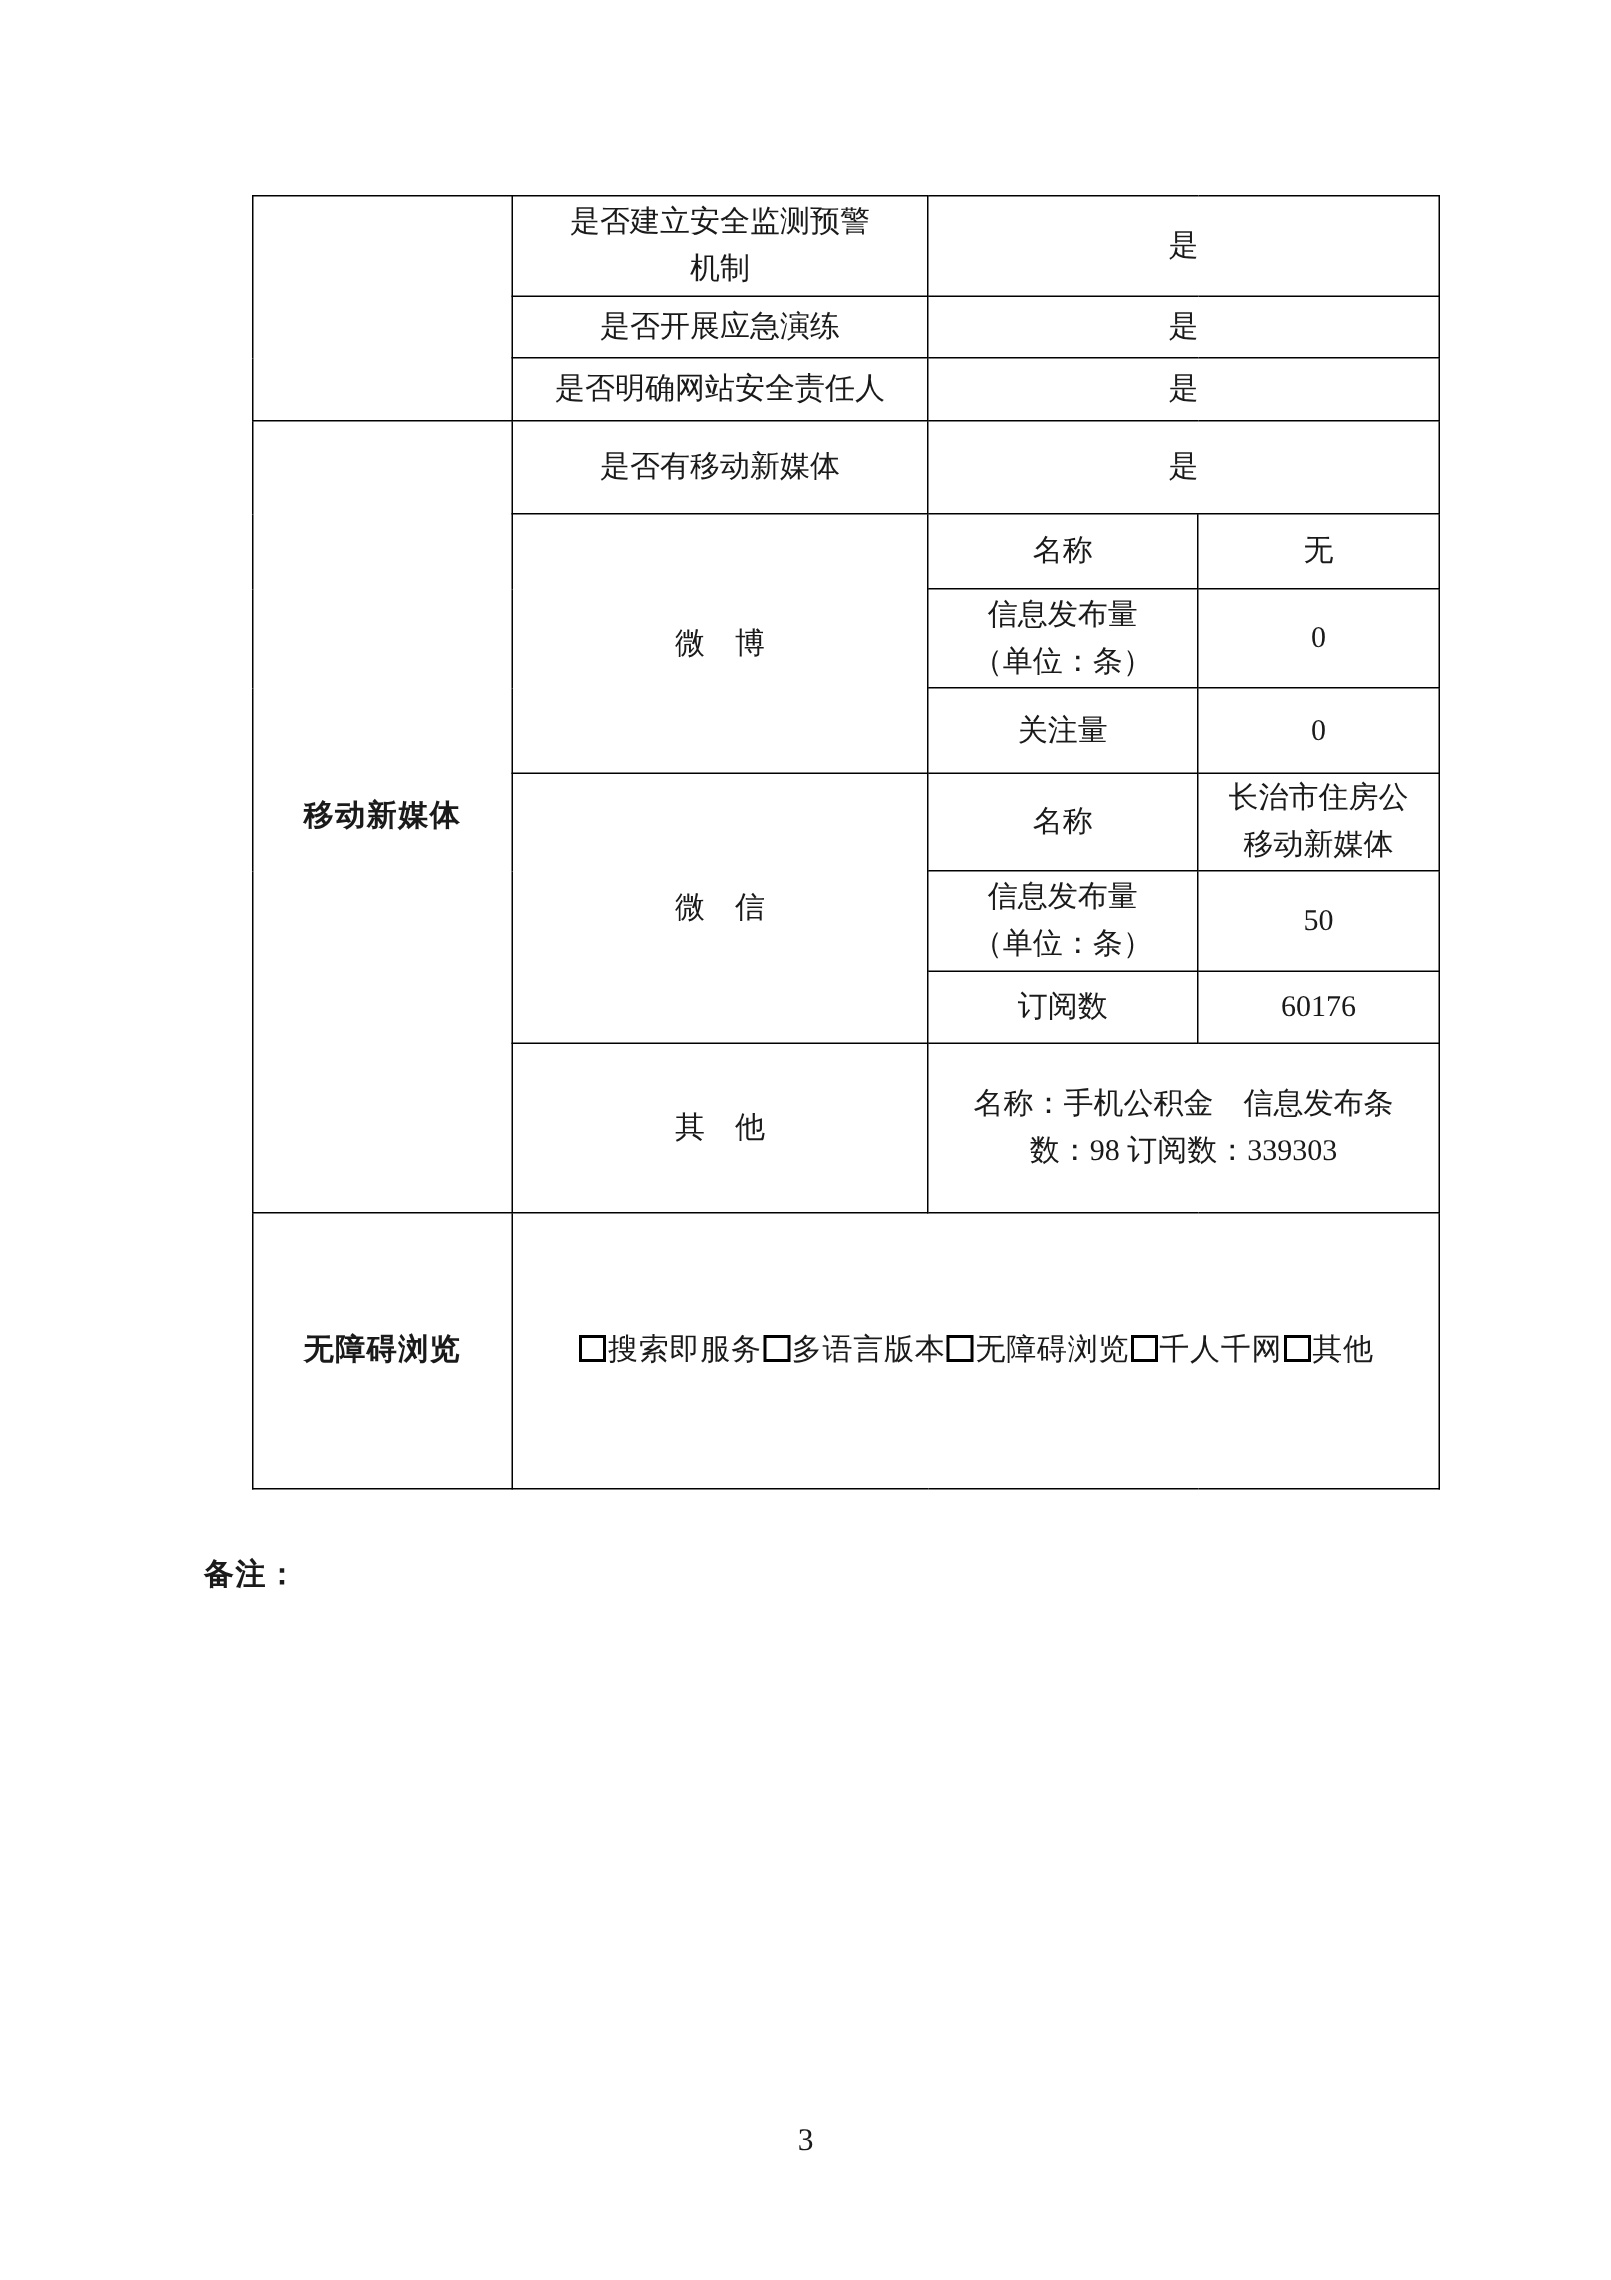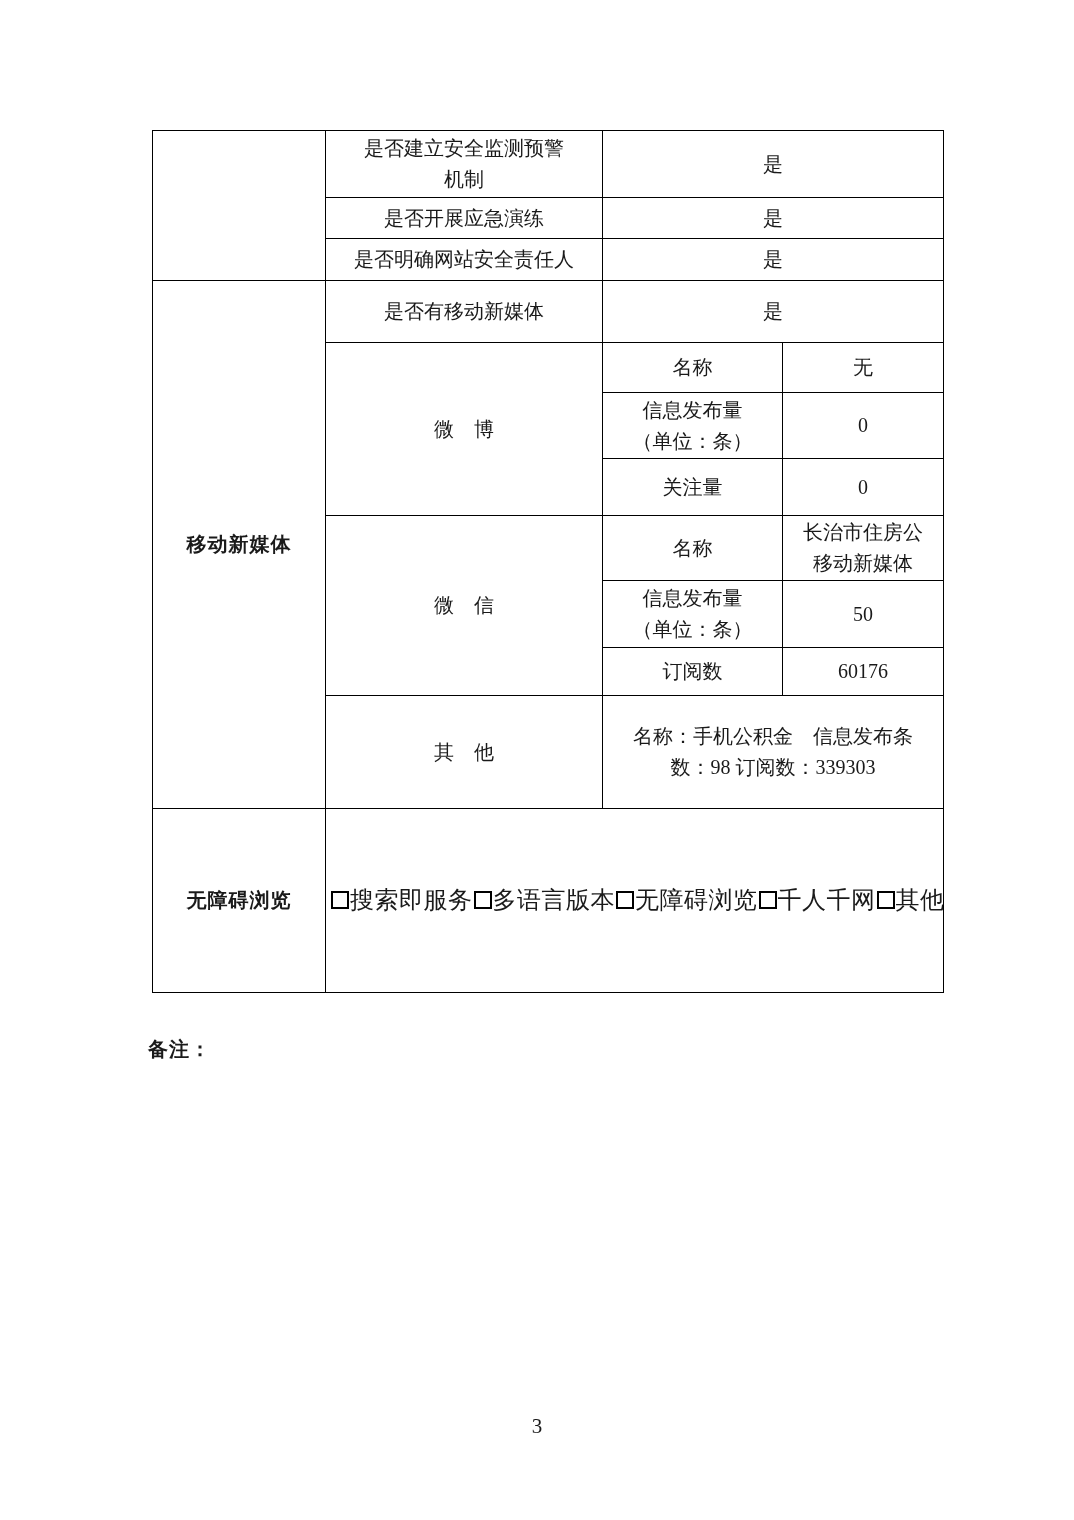--- a/index.html
+++ b/index.html
@@ -11,56 +11,56 @@
     position: relative;
     width: 1074px;
     height: 1520px;
     background: #ffffff;
     font-family: "Liberation Serif", "DejaVu Serif", serif;
     color: #1a1a1a;
     overflow: hidden;
   }
   table.report {
     position: absolute;
-    left: 152px;
+    left: 168px;
     top: 130px;
     width: 791px;
     border-collapse: collapse;
     table-layout: fixed;
     padding-left: 36px;
   }
   table.report td {
     border: 1px solid #000;
     padding: 0 4px;
     text-align: center;
     vertical-align: middle;
     font-size: 20px;
     line-height: 1.55;
     overflow: hidden;
   }
   .preline { white-space: pre-line; }
   .group-label { letter-spacing: 1px; font-weight: bold; }
   .innovation-line {
-    font-size: 24px;
+    font-size: 20px;
     letter-spacing: 0.5px;
     white-space: nowrap;
   }
   .opt { display: inline-block; }
   .checkbox {
     display: inline-block;
     width: 14px;
     height: 14px;
     border: 2px solid #000;
     background: #fff;
     vertical-align: middle;
     margin: 0 1px 4px 1px;
   }
   .remark {
     position: absolute;
-    left: 148px;
+    left: 136px;
     top: 1036px;
     font-size: 20px;
     font-weight: bold;
     letter-spacing: 1px;
   }
   .page-number {
     position: absolute;
     left: 0;
     top: 1414px;
     width: 1074px;

